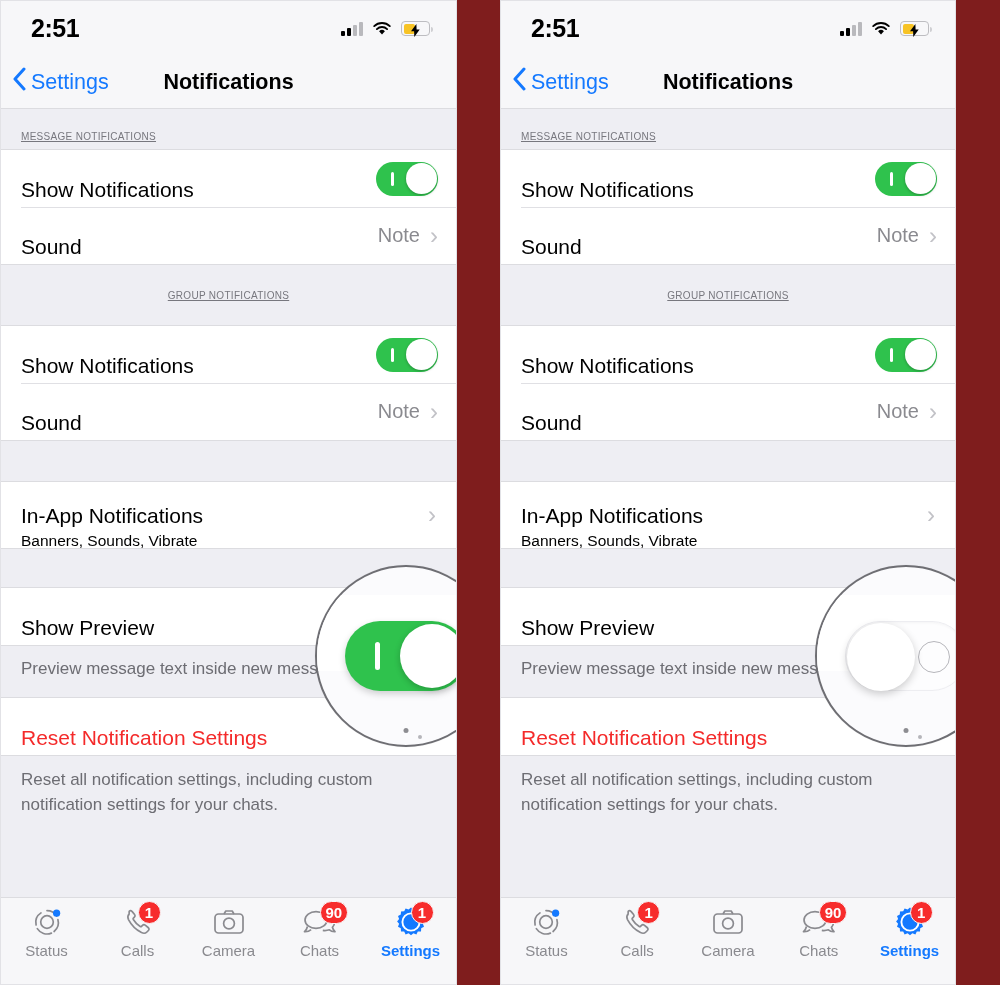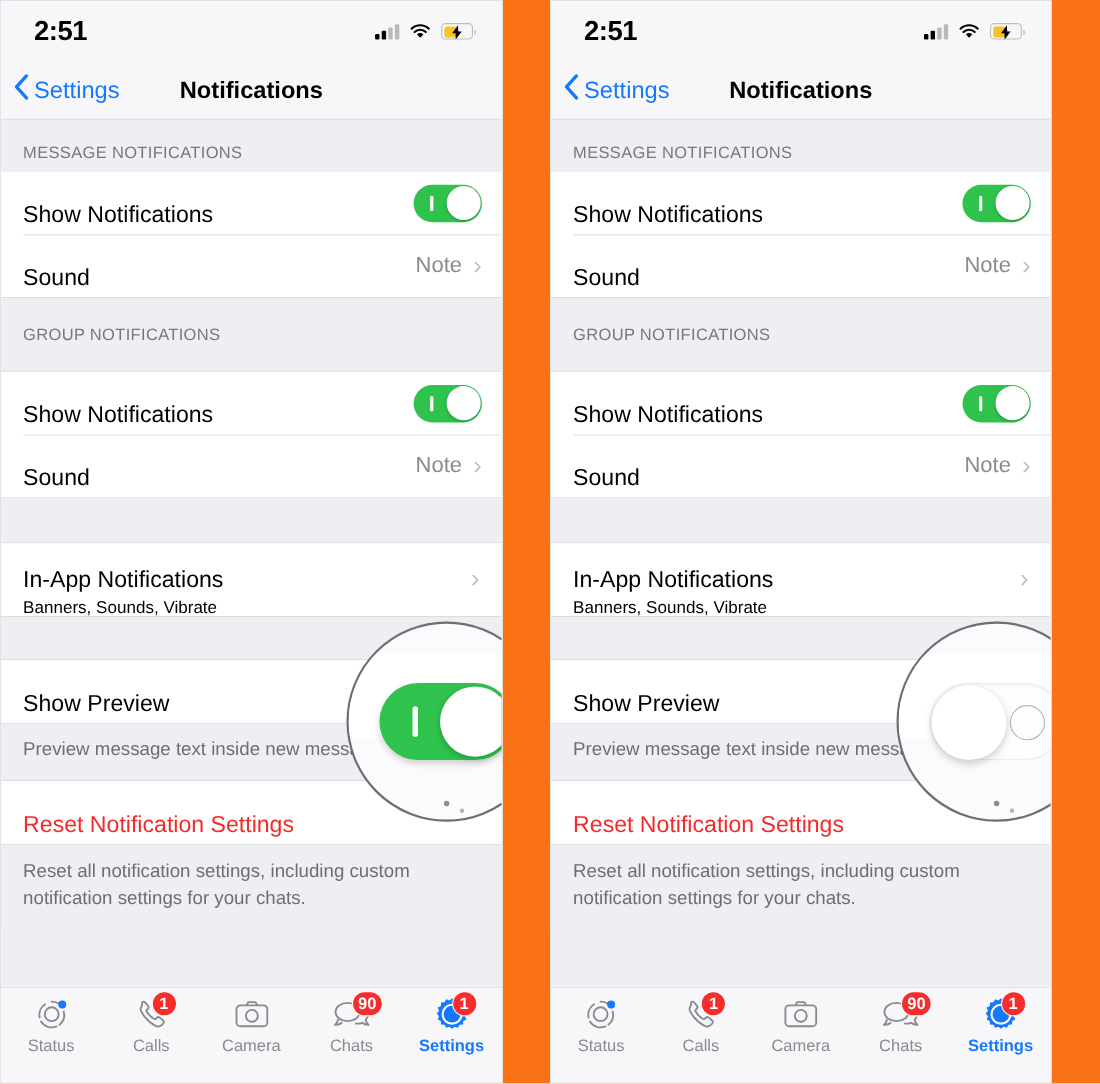--- a/index.html
+++ b/index.html
@@ -5,21 +5,21 @@
   * { box-sizing: border-box; margin: 0; padding: 0; }
   html, body {
     width: 1000px; height: 985px;
     background: #ffffff;
     font-family: "Liberation Sans", sans-serif;
     overflow: hidden;
   }
   .stage {
     position: relative;
     width: 1000px; height: 985px;
-    background: #f97316;
+    background: #7f1d1d;
     display: flex;
     gap: 43px;
     padding: 0;
   }
 
   
   .phone {
     position: relative;
     width: 457px;
     height: 985px;
@@ -92,26 +92,27 @@
 
   
   .content {
     height: 788px;
     background: #eeeef3;
     overflow: hidden;
     position: relative;
   }
   .sect-hdr {
     padding: 22px 20px 7px 20px;
-    font-size: 15px;
+    font-size: 10px;
     color: #77777e;
     letter-spacing: 0.3px;
     background: #eeeef3;
-  }
-  .sect-hdr.tall { padding-top: 25px; padding-bottom: 24px; }
+    text-decoration: underline;
+  }
+  .sect-hdr.tall { padding-top: 25px; padding-bottom: 24px; text-align: center; }
   .group { background: #ffffff; border-top: 1px solid #dcdce0; border-bottom: 1px solid #dcdce0; }
   .row {
     height: 57px;
     display: flex;
     align-items: center;
     padding: 0 18px 0 20px;
     position: relative;
     background: #fff;
     cursor: pointer;
   }

